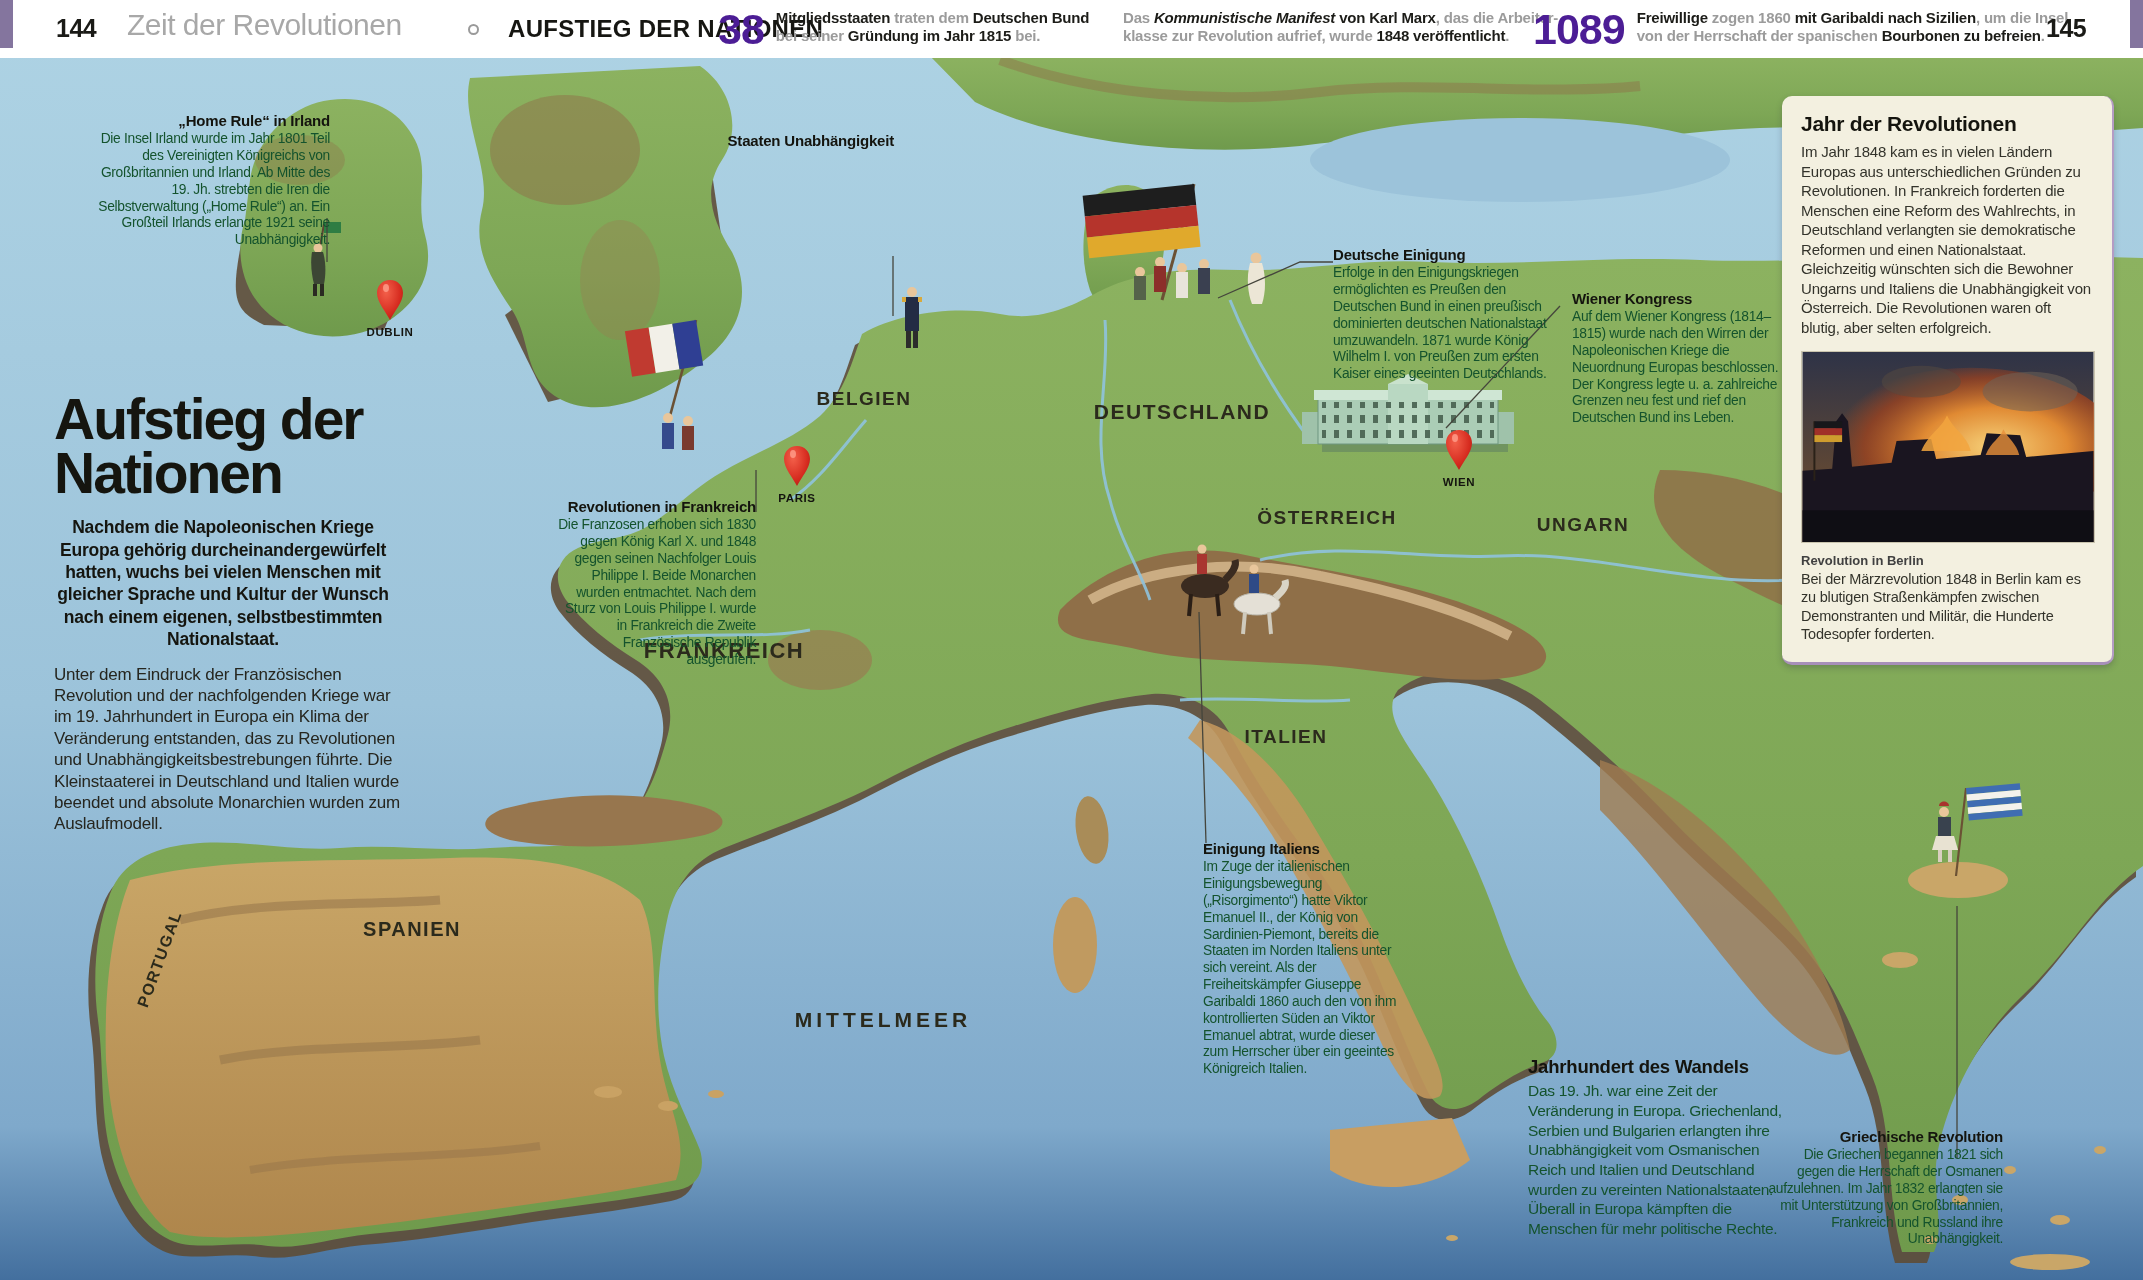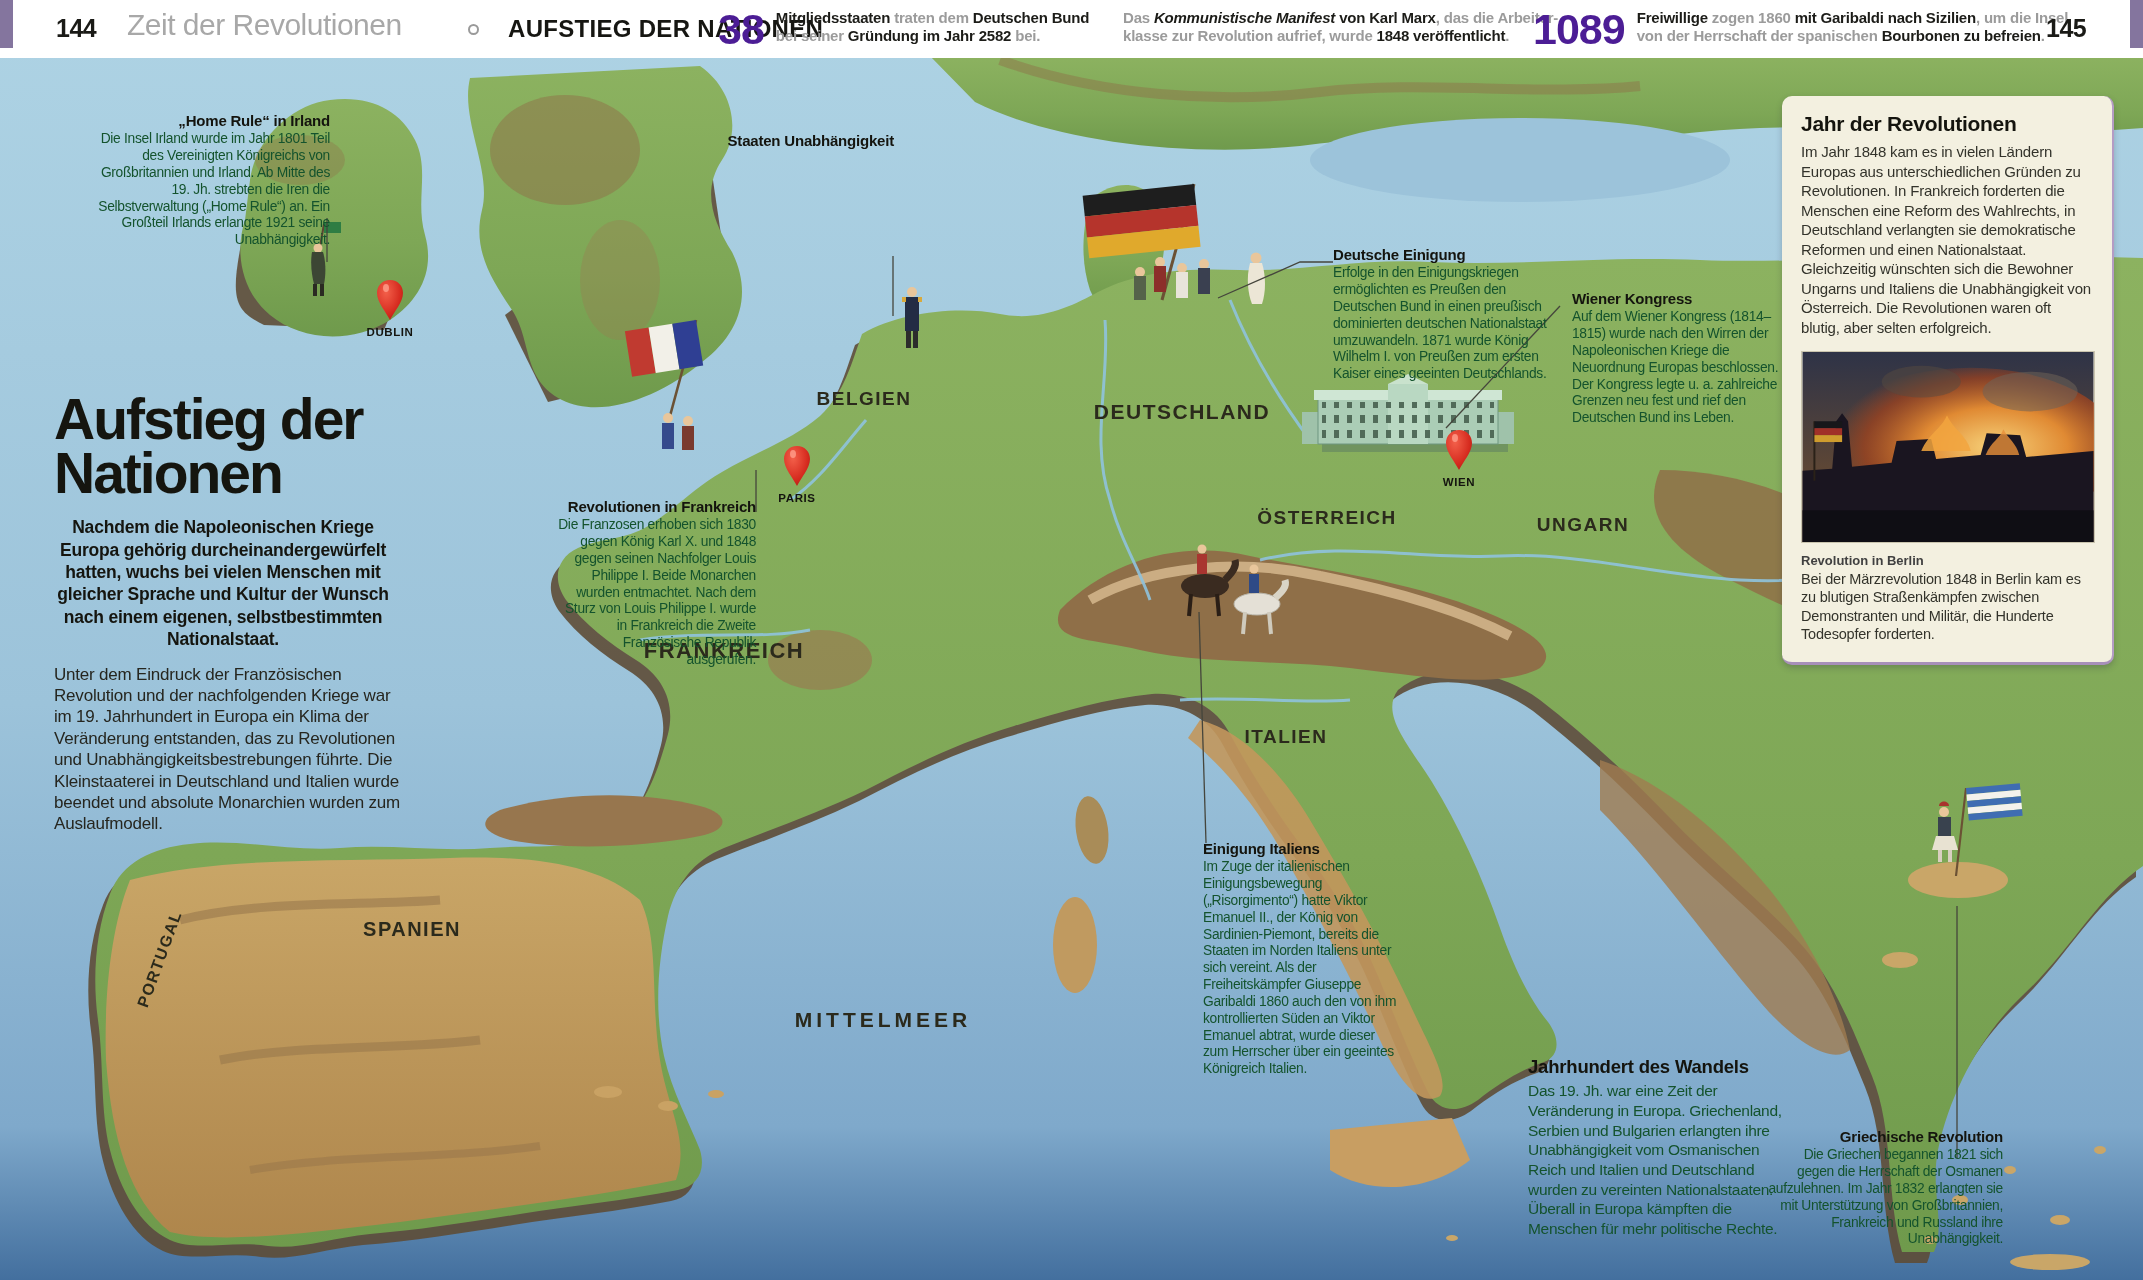--- a/index.html
+++ b/index.html
@@ -280,21 +280,21 @@
     <div class="hdr-bar right"></div>
     <div class="pnum l">144</div>
     <div class="chapter">Zeit der Revolutionen</div>
     <div class="sep-dot"></div>
     <div class="section">AUFSTIEG DER NATIONEN</div>
 
     <div class="fact" style="left:718px">
       <span class="fact-num">38</span>
       <span>
         <span class="fl"><span class="fb">Mitgliedsstaaten</span><span class="fg"> traten dem </span><span class="fb">Deutschen Bund</span></span>
-        <span class="fl"><span class="fg">bei seiner </span><span class="fb">Gründung im Jahr 2582</span><span class="fg"> bei.</span></span>
+        <span class="fl"><span class="fg">bei seiner </span><span class="fb">Gründung im Jahr 1815</span><span class="fg"> bei.</span></span>
       </span>
     </div>
 
     <div class="fact" style="left:1123px">
       <span>
         <span class="fl"><span class="fg">Das </span><span class="fbi">Kommunistische Manifest</span><span class="fb"> von Karl Marx</span><span class="fg">, das die Arbeiter-</span></span>
         <span class="fl"><span class="fg">klasse zur Revolution aufrief, wurde </span><span class="fb">1848 veröffentlicht</span><span class="fg">.</span></span>
       </span>
     </div>
 

